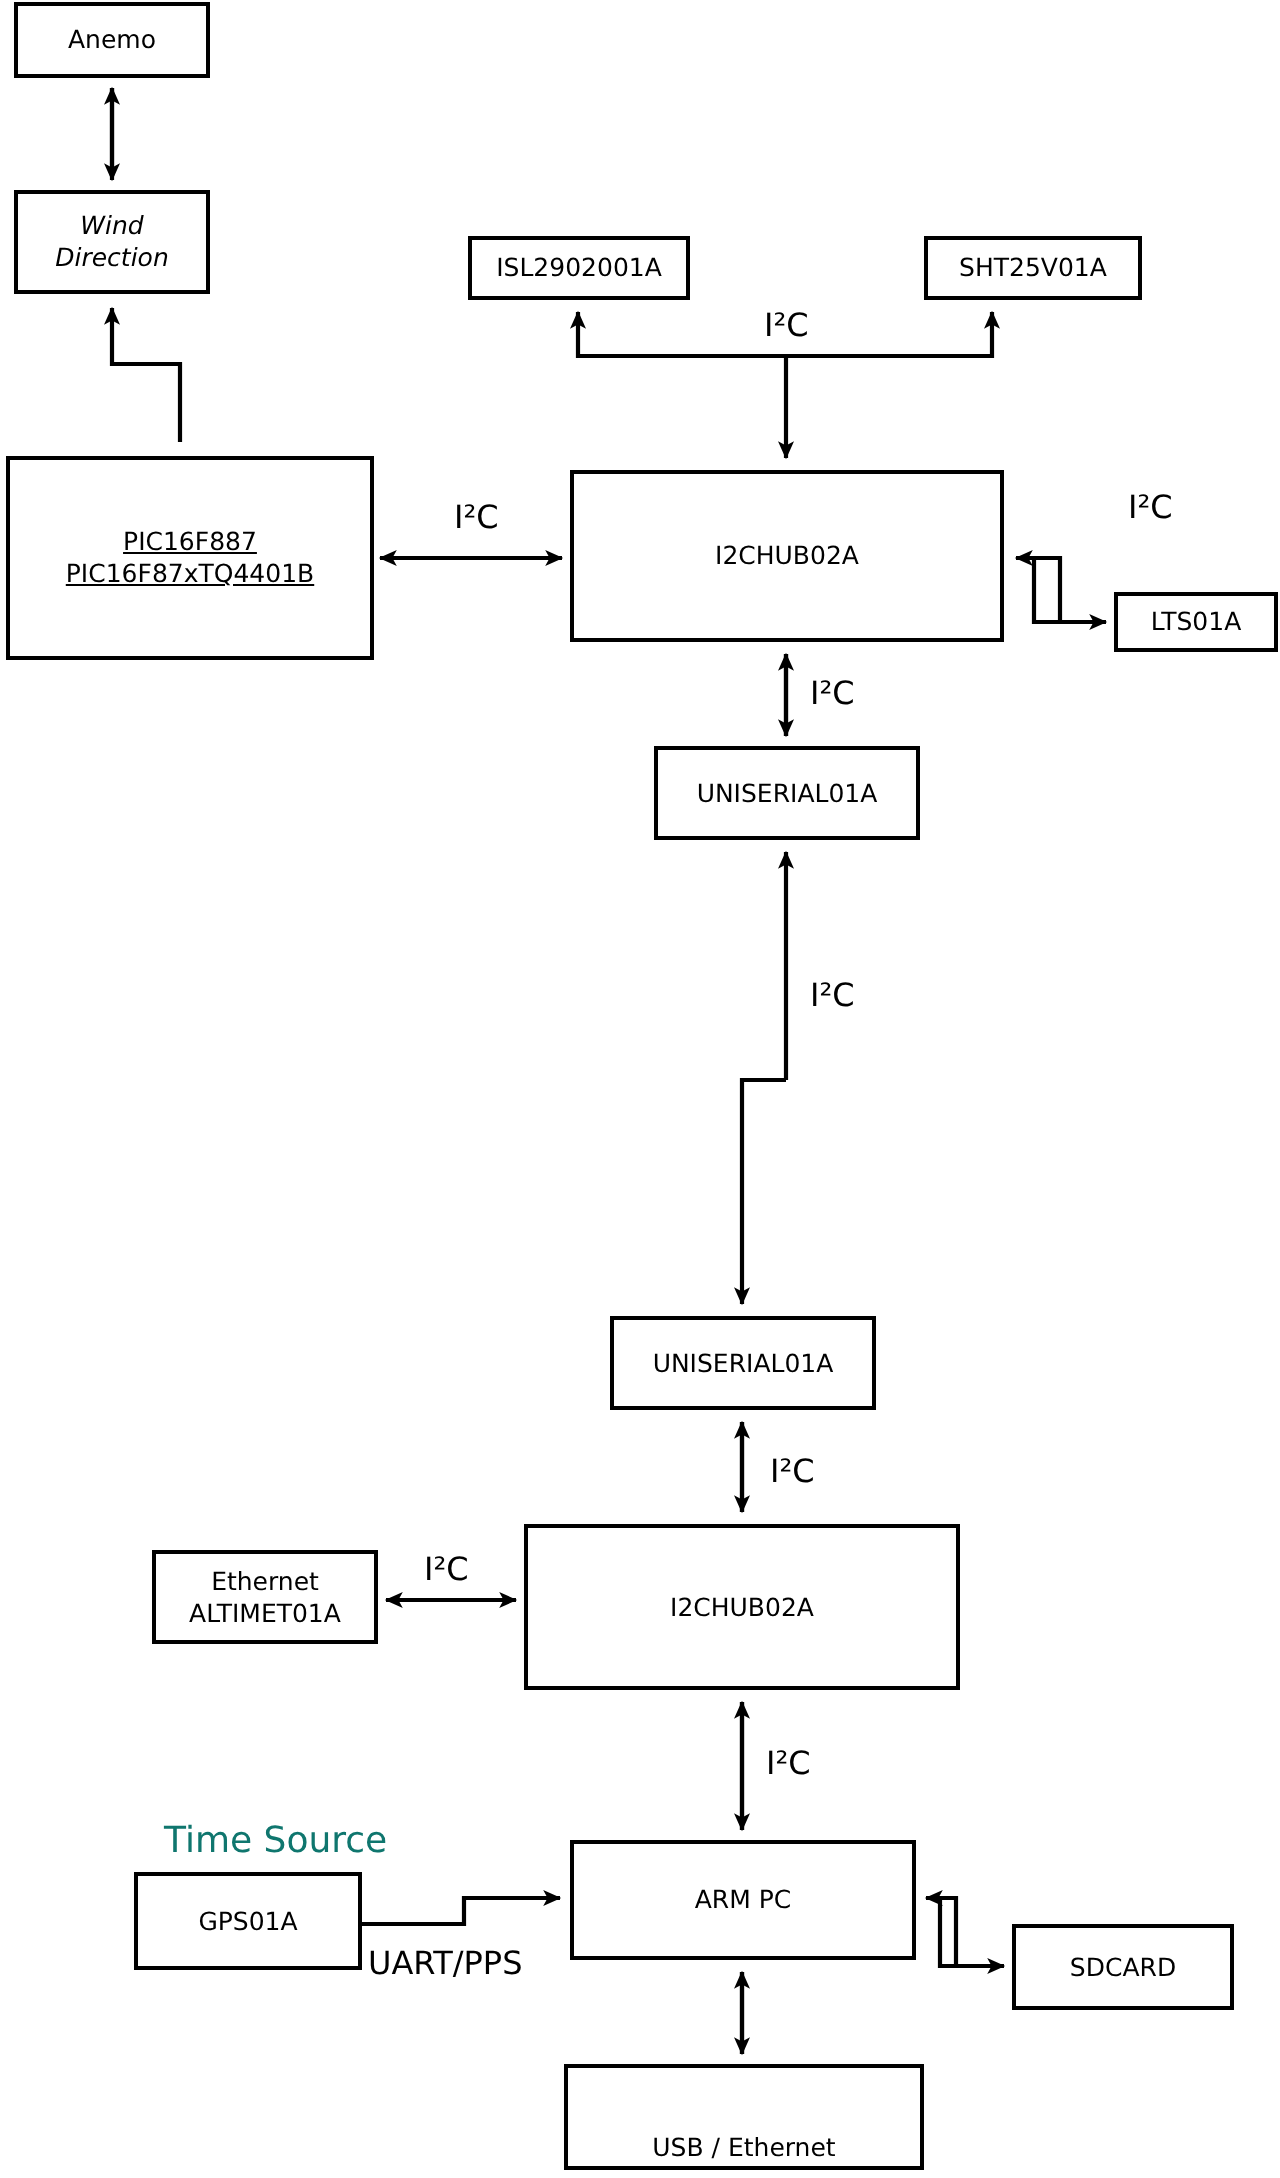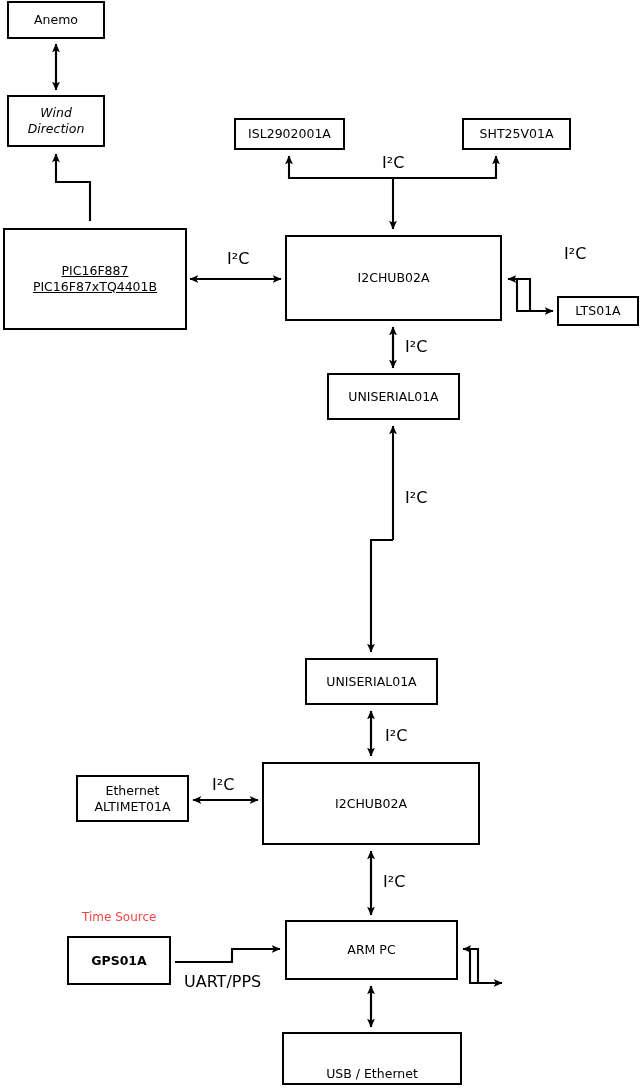--- a/index.html
+++ b/index.html
@@ -46,22 +46,22 @@
   .edge-label {
     position: absolute;
     font-size: 16px;
     color: #000000;
     z-index: 6;
     white-space: nowrap;
     background: transparent;
   }
   .free-label {
     position: absolute;
-    font-size: 12px;
-    color: #ef4444;
+    font-size: 18px;
+    color: #0f766e;
     z-index: 6;
     white-space: nowrap;
   }
 </style>
 </head>
 <body>
 
 <div id="diagram-root">
 
   <svg id="wires" viewBox="0 0 640 1089" xmlns="http://www.w3.org/2000/svg">
@@ -152,28 +152,31 @@
 
   <div class="node" style="left:262px; top:762px; width:218px; height:83px;">
     <span class="node-label">I2CHUB02A</span>
   </div>
 
   <div class="node" style="left:76px; top:775px; width:113px; height:47px;">
     <span class="node-label">Ethernet
 ALTIMET01A</span>
   </div>
 
-  <div class="node" style="left:67px; top:936px; width:104px; height:49px;font-weight:bold;">
+  <div class="node" style="left:67px; top:936px; width:114px; height:49px;">
     <span class="node-label">GPS01A</span>
   </div>
 
   <div class="node" style="left:285px; top:920px; width:173px; height:60px;text-align:right;">
     <span class="node-label">ARM PC</span>
   </div>
 
+  <div class="node" style="left:506px; top:962px; width:111px; height:43px;">
+    <span class="node-label">SDCARD</span>
+  </div>
 
   <div class="node" style="left:282px; top:1032px; width:180px; height:53px;align-items:flex-end;">
     <span class="node-label">USB / Ethernet</span>
   </div>
 
   <div class="edge-label" style="left:382px; top:153px;">I²C</div>
 
   <div class="edge-label" style="left:227px; top:249px;">I²C</div>
 
   <div class="edge-label" style="left:564px; top:244px;">I²C</div>

